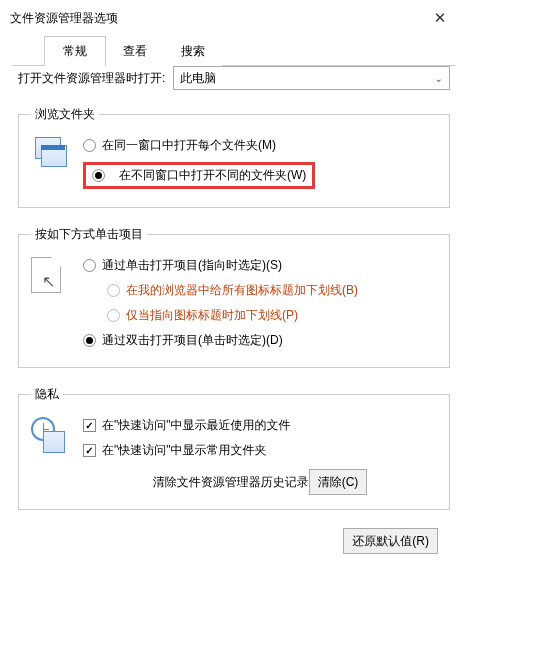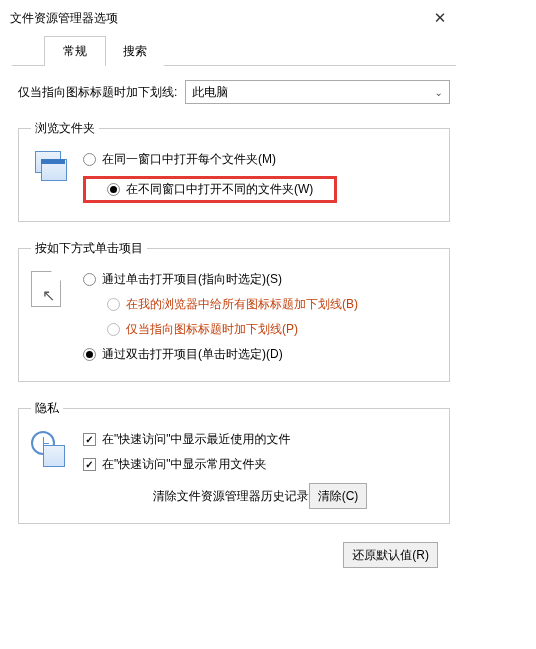--- a/index.html
+++ b/index.html
@@ -30,21 +30,20 @@
     cursor: pointer;
     color: #333;
     font-family: Arial, sans-serif;
   }
   .content {
     padding: 4px 12px 12px 12px;
   }
   .tabs {
     display: flex;
     border-bottom: 1px solid #ccc;
-    margin-bottom: 14px;
     padding-left: 32px;
   }
   .tab {
     padding: 6px 16px;
     border: 1px solid transparent;
     border-bottom: none;
     cursor: pointer;
     background: #fff;
     font-size: 12px;
     margin-bottom: -1px;
@@ -146,24 +145,24 @@
     font-size: 10px;
     line-height: 1;
   }
   .checkbox.checked::after {
     content: "✓";
     color: #000;
     font-weight: bold;
   }
   .highlight {
     border: 3px solid #e53935;
-    padding: 2px 21px;
+    padding: 2px 6px;
     display: inline-flex;
     align-items: center;
-    gap: 6px;
+    gap: 14px;
   }
   .clear-row {
     display: flex;
     justify-content: center;
     align-items: center;
     padding: 6px 0 0 0;
   }
   .btn {
     border: 1px solid #aaa;
     background: #f0f0f0;
@@ -261,25 +260,26 @@
 
 <div class="window">
   <div class="titlebar">
     <span>文件资源管理器选项</span>
     <span class="close-btn">✕</span>
   </div>
 
   <div class="content">
     <div class="tabs">
       <div class="tab active">常规</div>
+      <div class="tab">查看</div>
       <div class="tab">搜索</div>
     </div>
 
     <div class="row-open">
-      <label>仅当指向图标标题时加下划线:</label>
+      <label>打开文件资源管理器时打开:</label>
       <div class="select">
         <span>此电脑</span>
         <span class="chev">⌄</span>
       </div>
     </div>
 
     <fieldset>
       <legend>浏览文件夹</legend>
       <div class="fs-body">
         <div class="icon-col">

